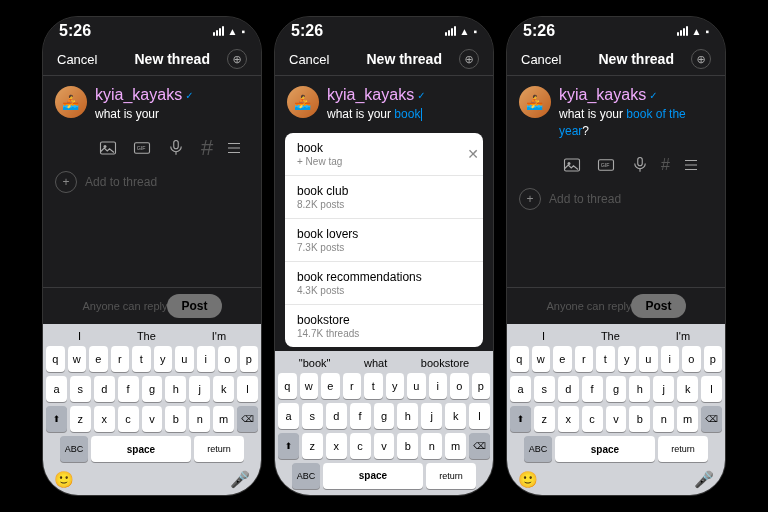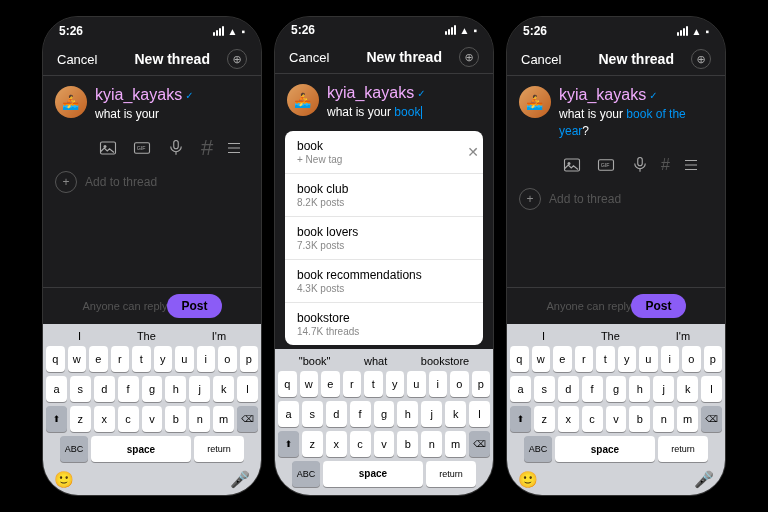--- a/index.html
+++ b/index.html
@@ -29,21 +29,21 @@
     
     .status-bar {
       background: #1c1c1e;
       display: flex;
       justify-content: space-between;
       align-items: center;
       padding: 6px 16px 4px;
       height: 26px;
     }
     .status-time {
-      font-size: 12px;
+      font-size: 16px;
       font-weight: 600;
       color: #fff;
     }
     .status-icons {
       display: flex;
       align-items: center;
       gap: 4px;
       font-size: 10px;
       color: #fff;
     }
@@ -185,21 +185,21 @@
       align-items: center;
       padding: 6px 12px;
       border-top: 0.5px solid #3a3a3c;
       margin-top: auto;
     }
     .reply-text {
       font-size: 11px;
       color: #555;
     }
     .post-btn {
-      background: #8b5cf6;
+      background: #737373;
       color: #000;
       border-radius: 20px;
       padding: 5px 14px;
       font-size: 12px;
       font-weight: 600;
     }
 
     
     .keyboard {
       background: #d1d3d8;

